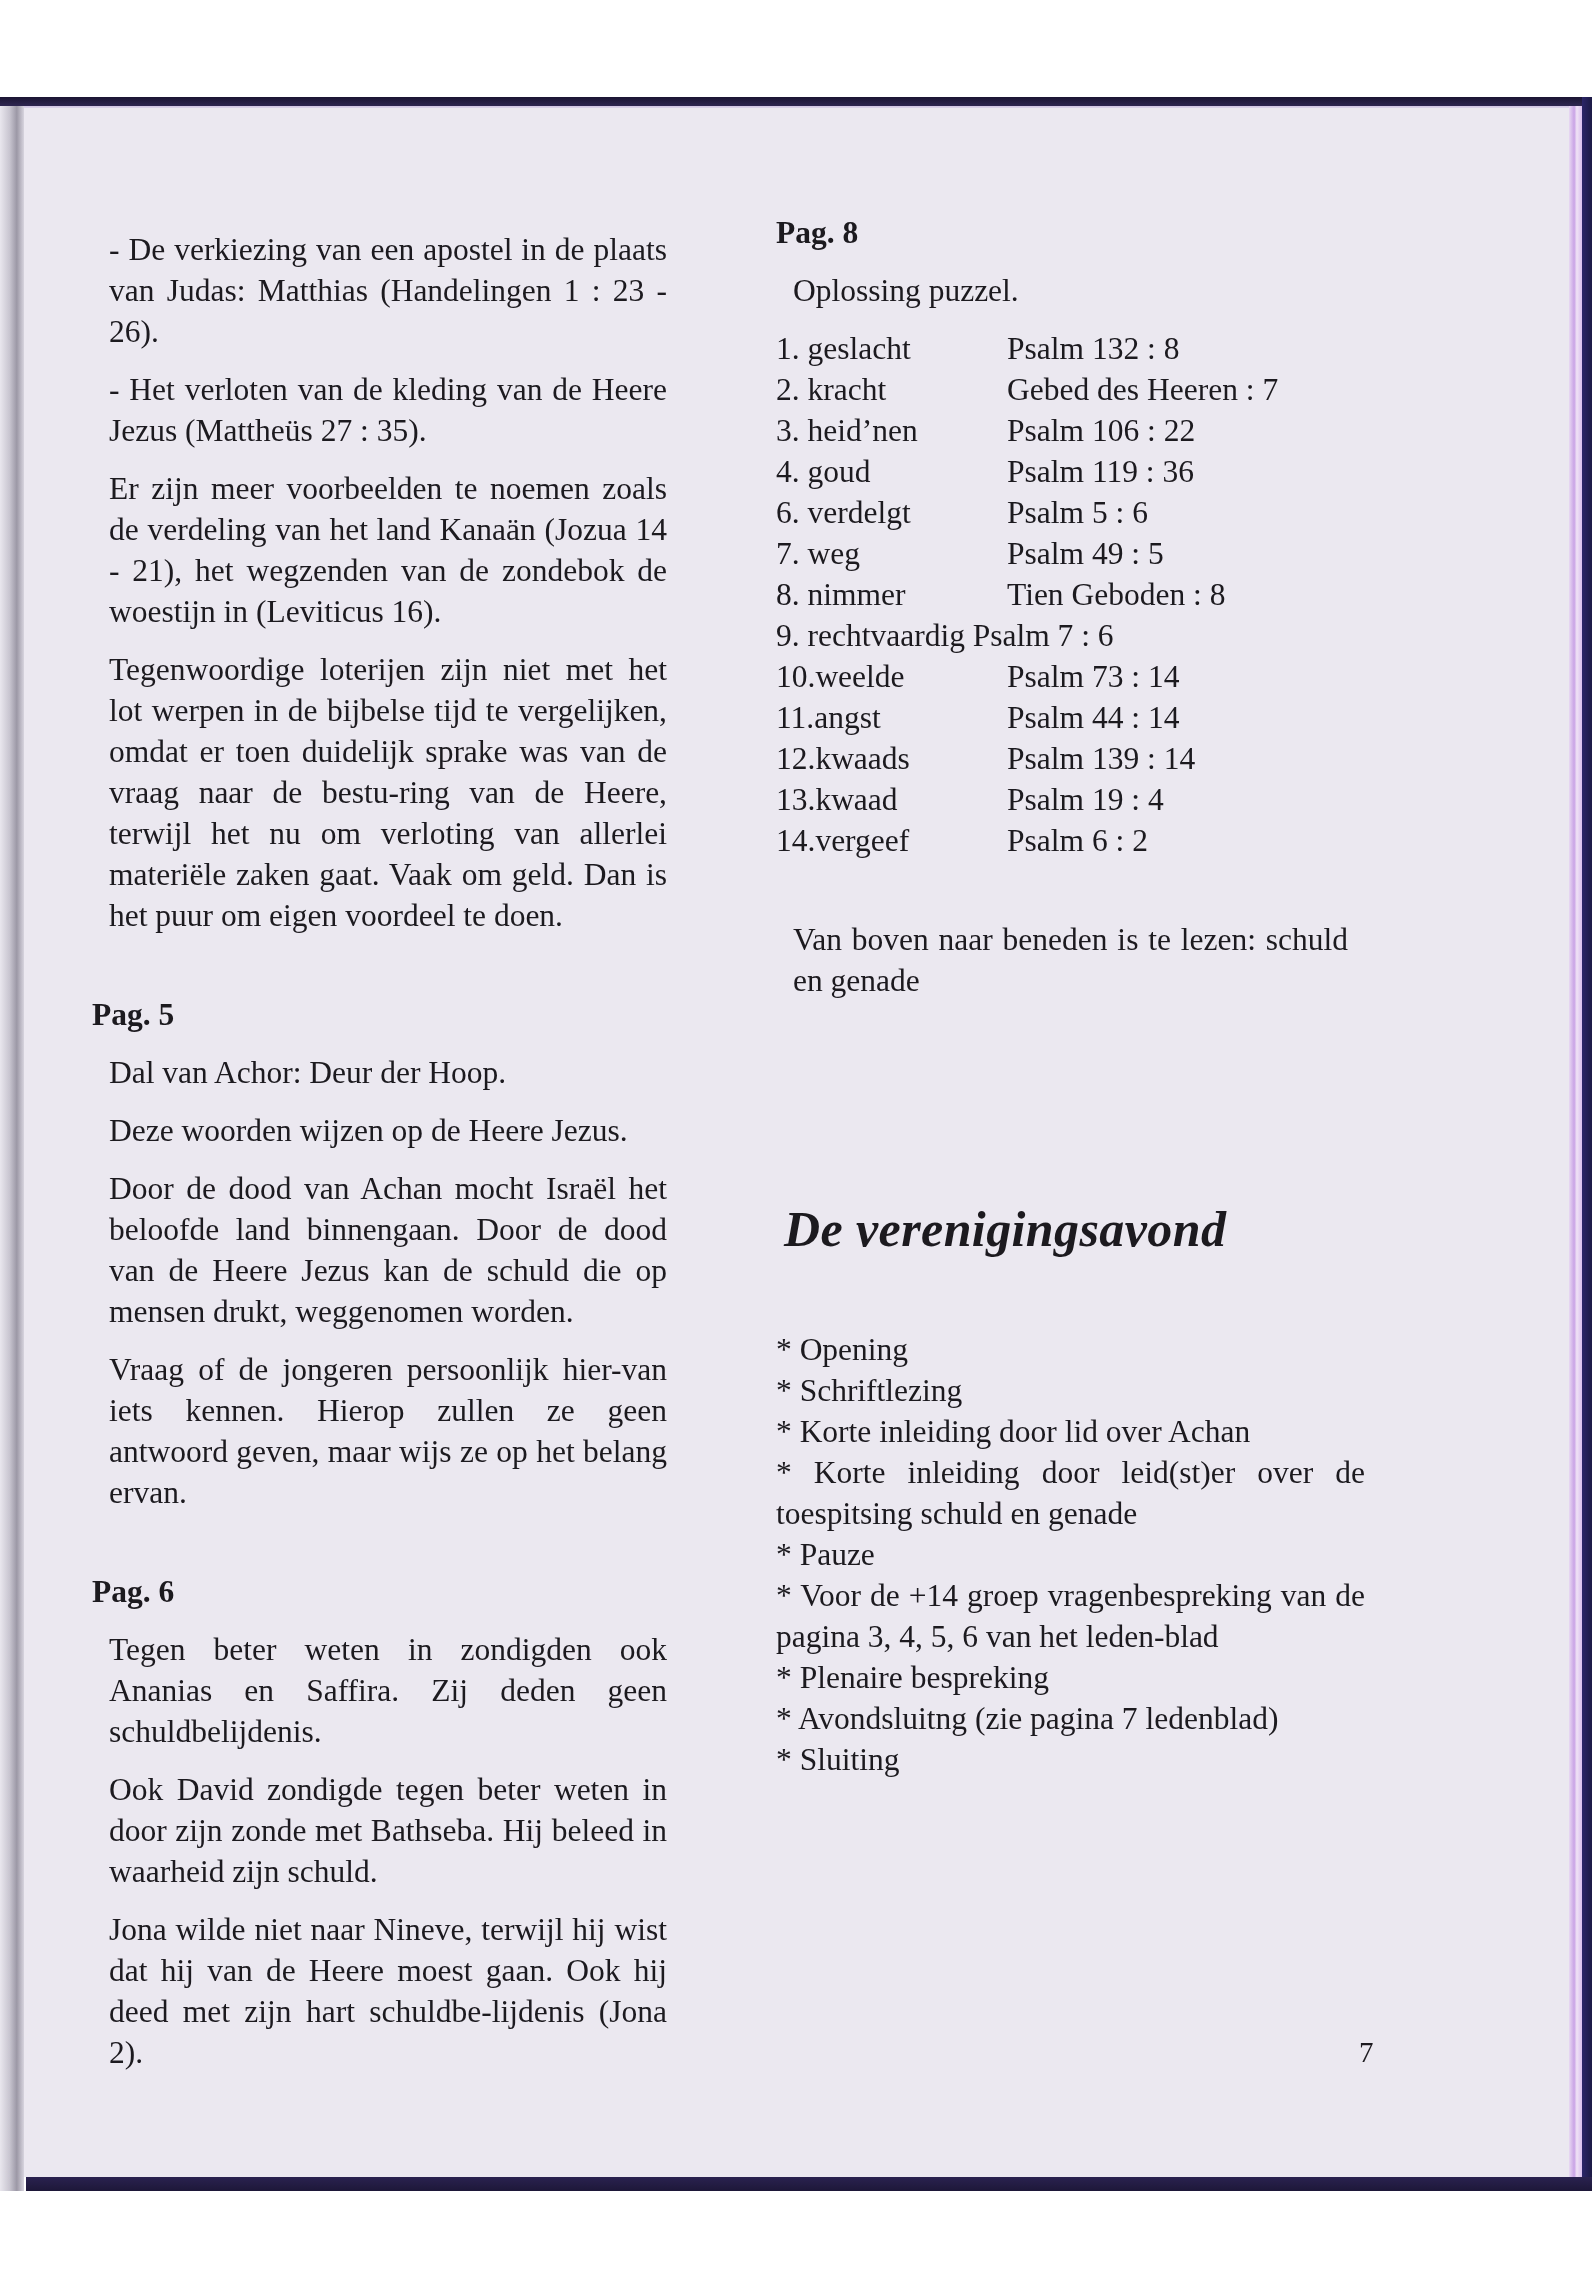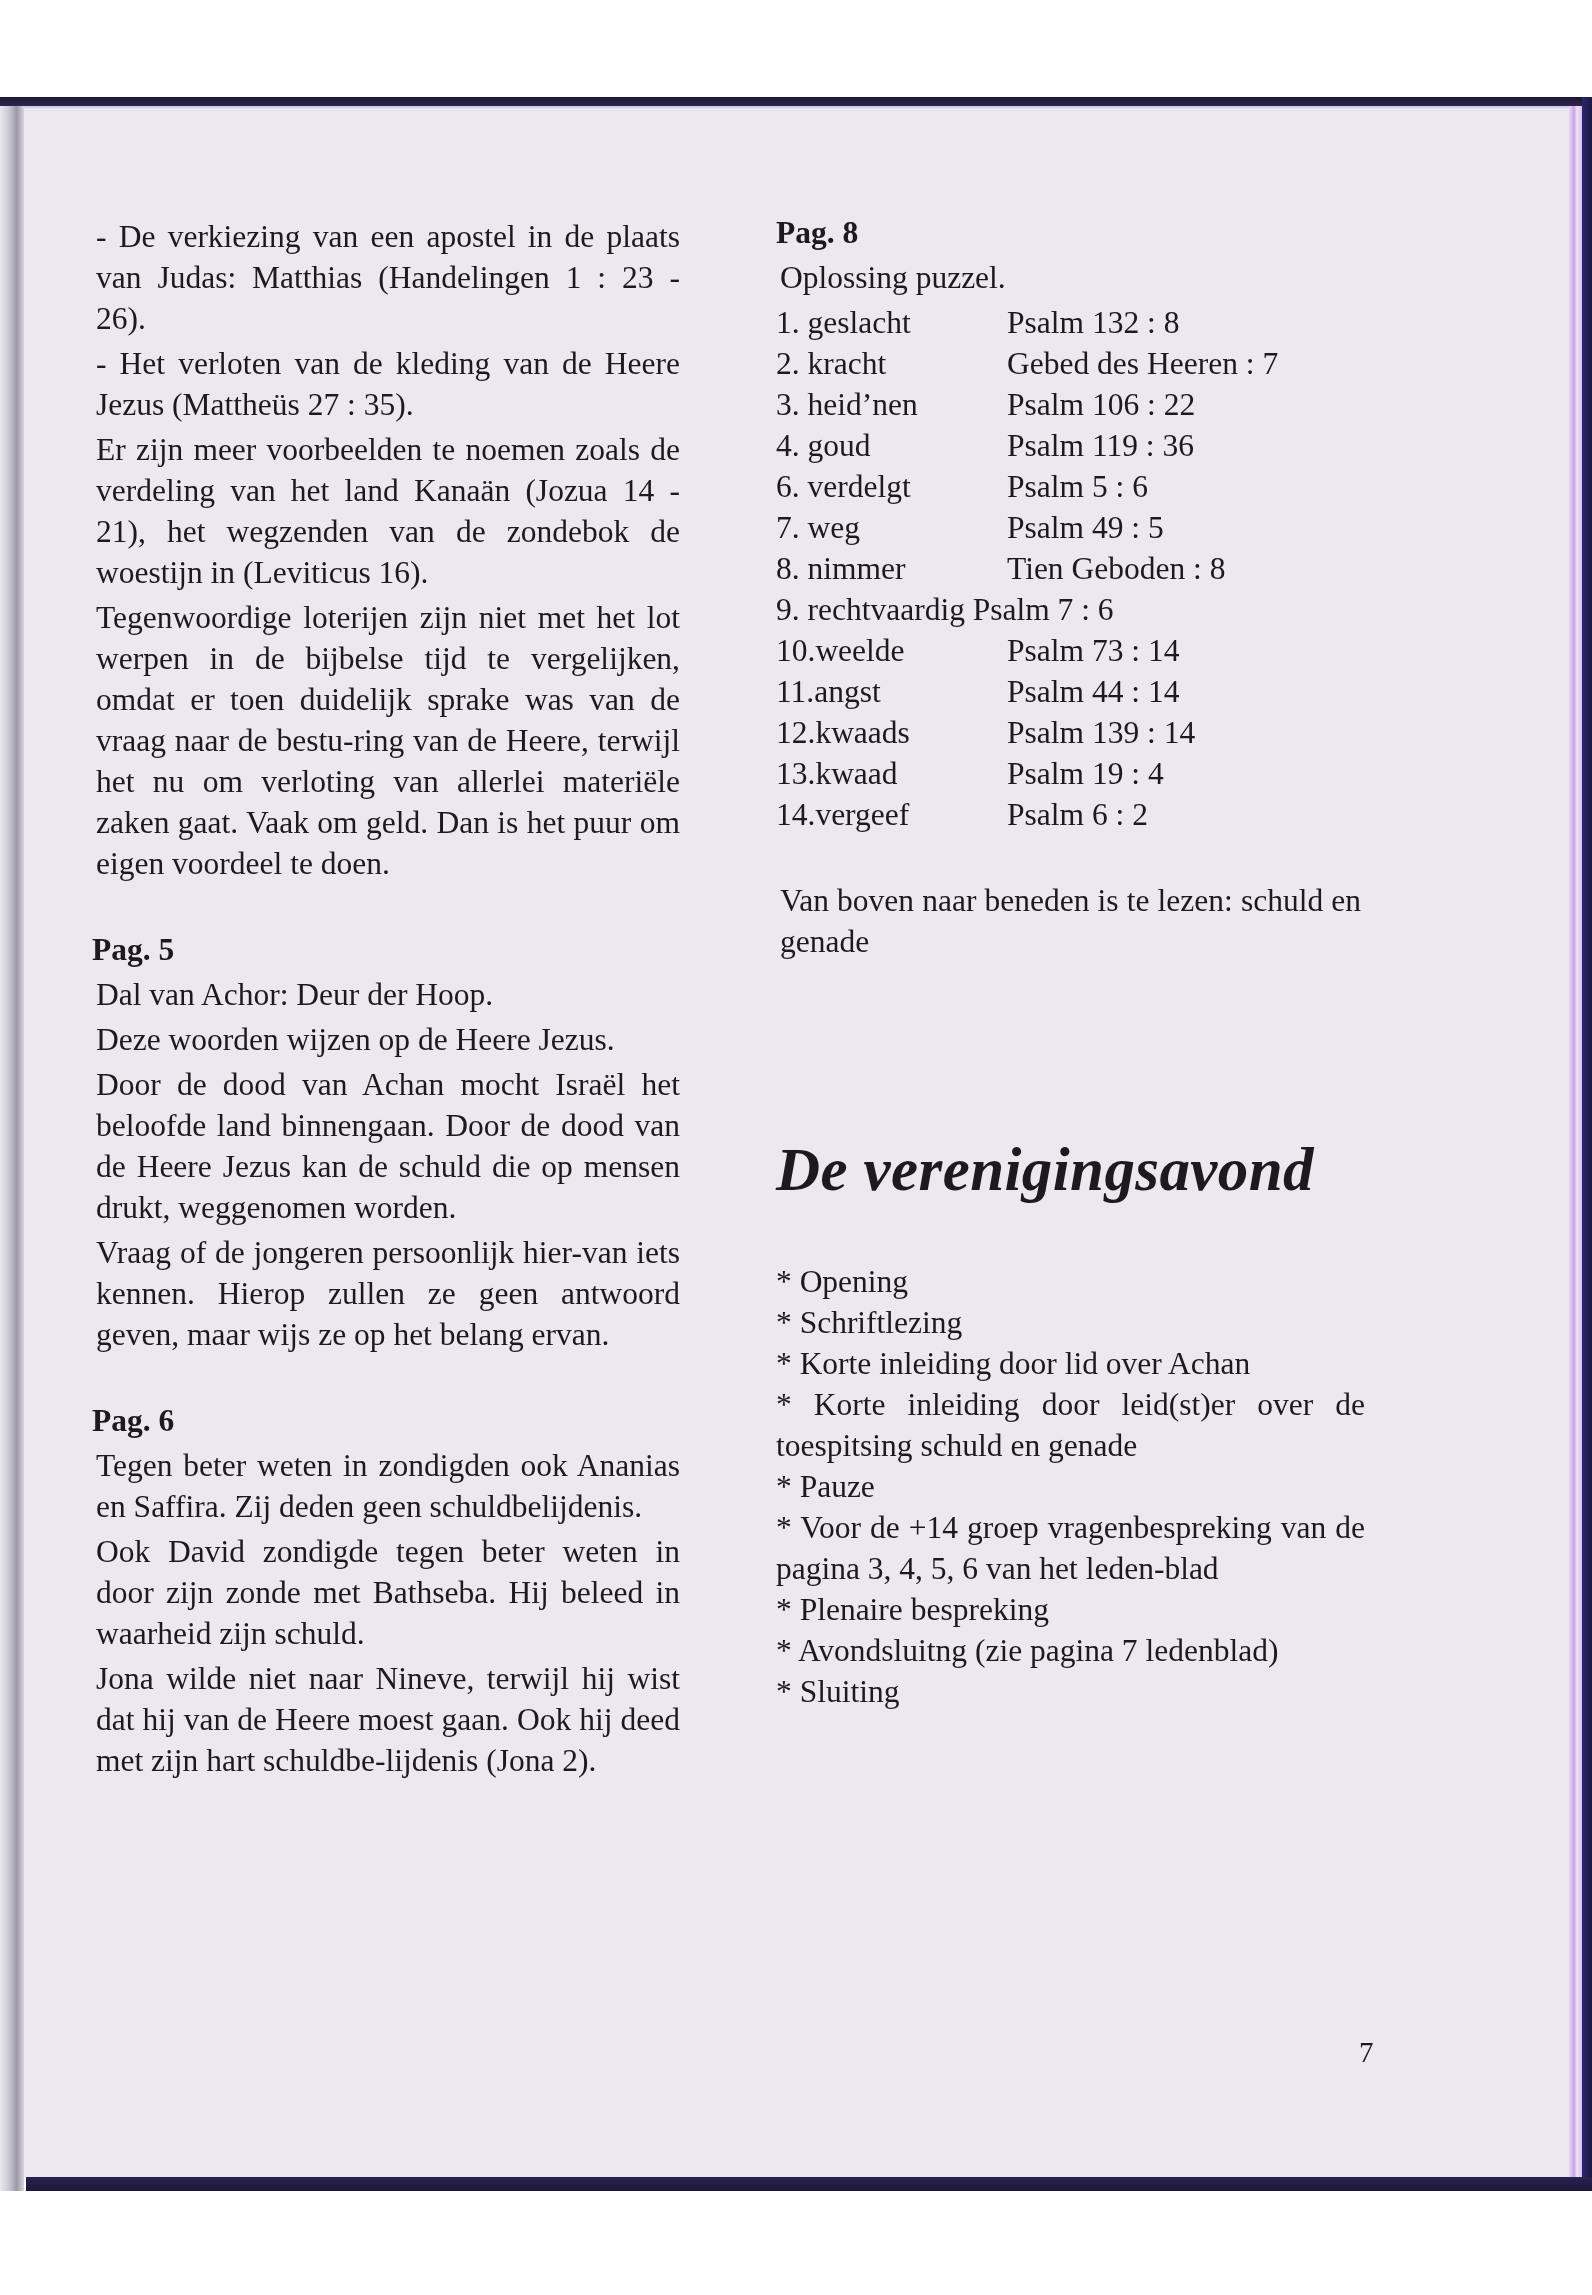--- a/index.html
+++ b/index.html
@@ -82,21 +82,21 @@
     }
     .col-left {
       left: 92px;
       width: 592px;
     }
     .col-right {
       left: 776px;
       width: 589px;
     }
     .para {
-      margin: 4px;
+      margin: 17px;
       text-align: justify;
       text-align-last: left;
     }
     .gap {
       height: 41px;
     }
     .section-head {
       font-weight: bold;
       margin: 0;
     }
@@ -108,23 +108,23 @@
     .puzzle-word {
       width: 231px;
       flex: none;
     }
     .puzzle-word.wide {
       width: auto;
       margin-right: 7.8px;
     }
     .title-italic {
       font-style: italic;
-      font-size: 61px;
+      font-size: 50px;
       line-height: 69px;
-      margin: 0;
+      margin: 8px;
       letter-spacing: 0.4px;
       white-space: nowrap;
     }
     .agenda-item {
       margin: 0;
       text-align: justify;
       text-align-last: left;
     }
     .page-number {
       position: absolute;

